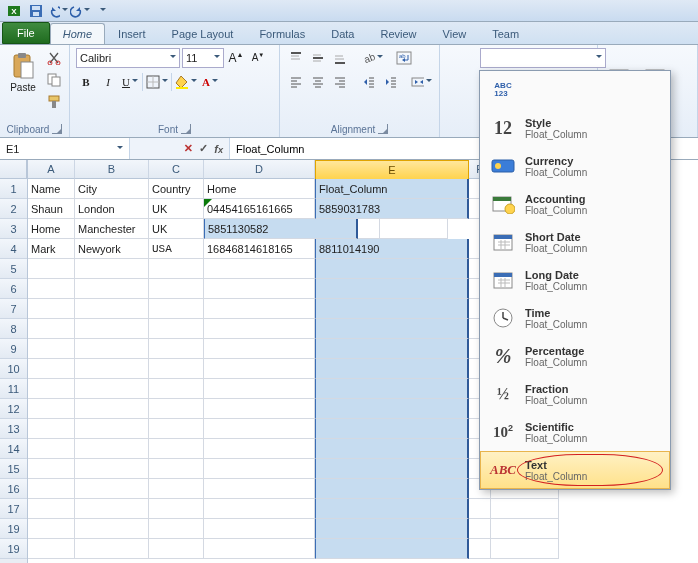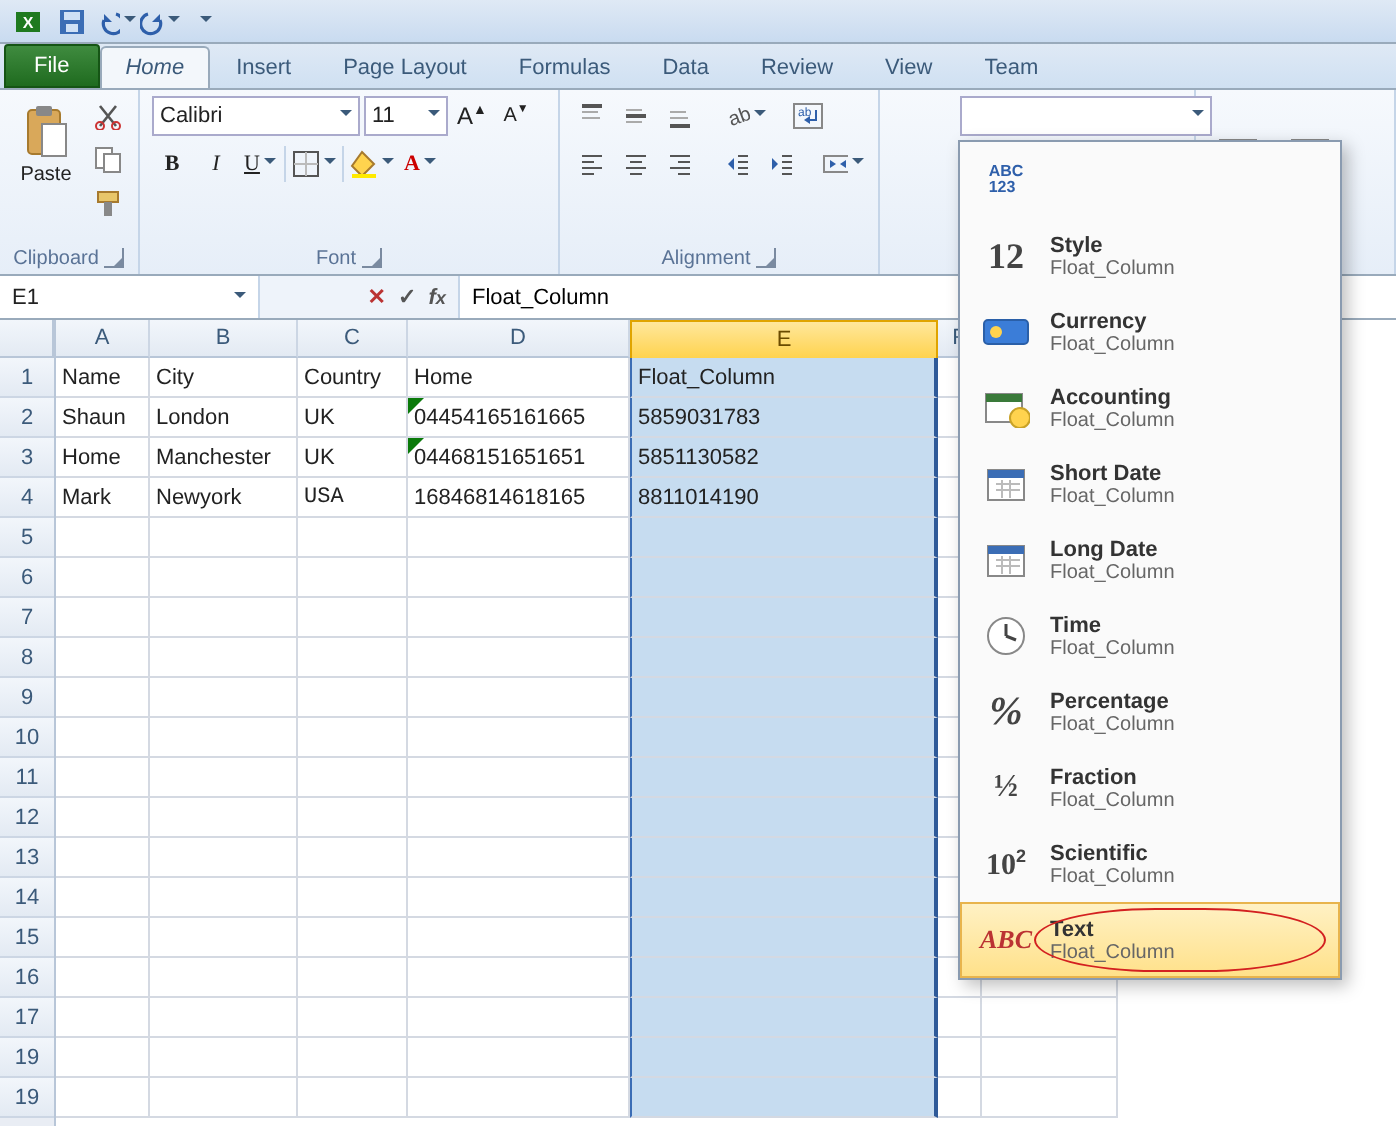--- a/index.html
+++ b/index.html
@@ -415,21 +415,20 @@
           <div class="cell" style="width: 55px;">UK</div>
           <div class="cell" style="width: 111px; position: relative;"><span style="position:absolute;left:0;top:0;width:0;height:0;border:4px solid transparent;border-left-color:#0a7a0a;border-top-color:#0a7a0a"></span>04454165161665</div>
           <div class="cell selcol" style="width: 154px; border-left: 1px solid rgb(59, 109, 181); border-right: 2px solid rgb(47, 90, 153);">5859031783</div>
           <div class="cell" style="width: 22px;"></div>
           <div class="cell" style="width: 68px;"></div>
         </div>
         <div class="row">
           <div class="cell" style="width: 47px;">Home</div>
           <div class="cell" style="width: 74px;">Manchester</div>
           <div class="cell" style="width: 55px;">UK</div>
-          <div class="cell" style="width: 111px; position: relative;"><span style="position:absolute;left:0;top:0;width:0;height:0;border:4px solid transparent;border-left-color:#0a7a0a;border-top-color:#0a7a0a"></span>04468151651651</div>
           <div class="cell selcol" style="width: 154px; border-left: 1px solid rgb(59, 109, 181); border-right: 2px solid rgb(47, 90, 153);">5851130582</div>
           <div class="cell" style="width: 22px;"></div>
           <div class="cell" style="width: 68px;"></div>
         </div>
         <div class="row">
           <div class="cell" style="width: 47px;">Mark</div>
           <div class="cell" style="width: 74px;">Newyork</div>
           <div class="cell" style="width: 55px; font-family: Liberation Mono, monospace;">USA</div>
           <div class="cell" style="width: 111px;">16846814618165</div>
           <div class="cell selcol" style="width: 154px; border-left: 1px solid rgb(59, 109, 181); border-right: 2px solid rgb(47, 90, 153);">8811014190</div>

